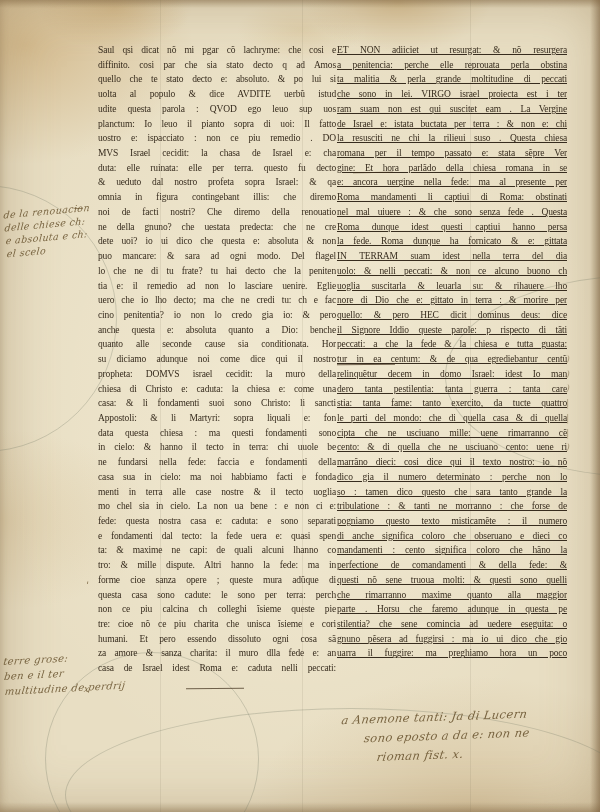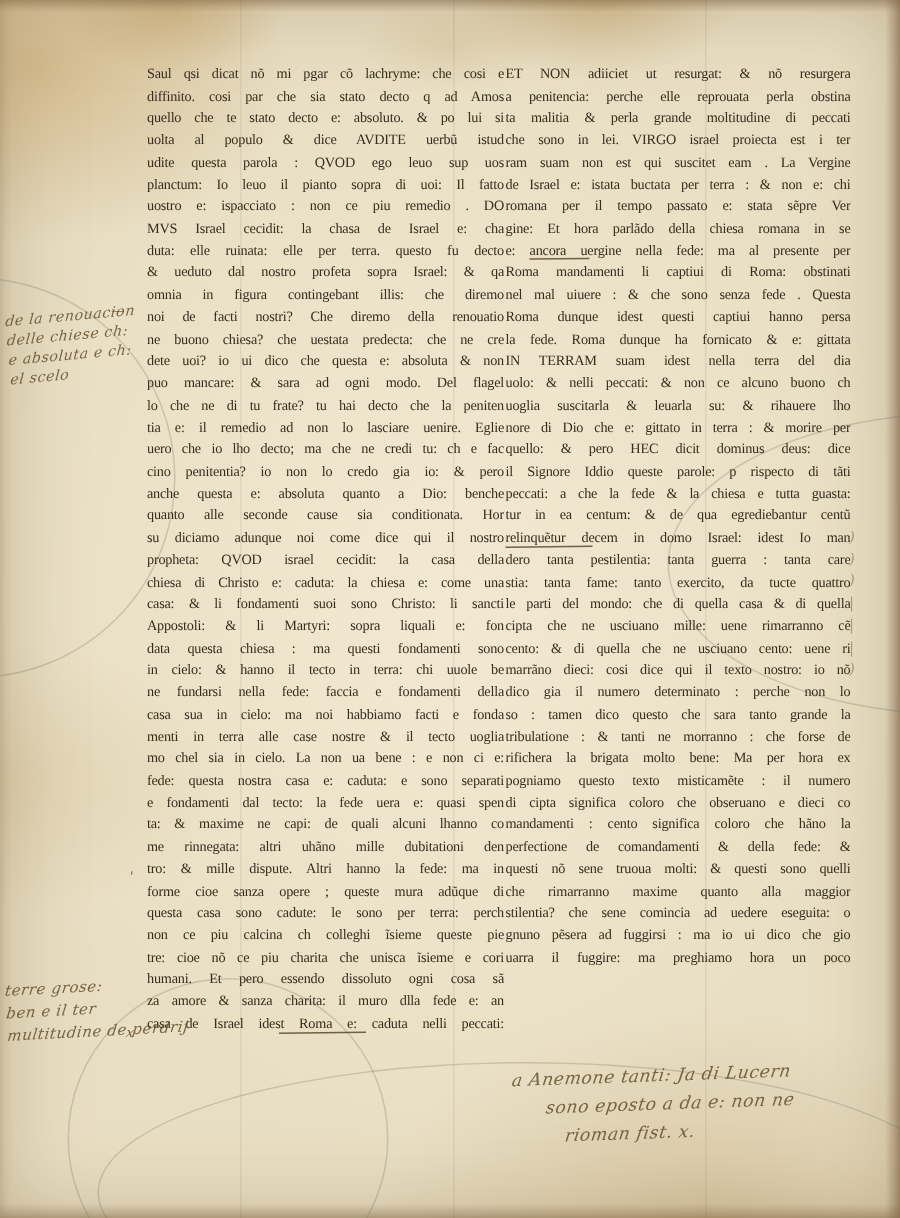--- a/index.html
+++ b/index.html
@@ -26,21 +26,21 @@
 
   
   .chain{position:absolute;top:0;width:1px;height:100%;background:rgba(118,108,86,.12);}
 
   
   .ring{position:absolute;border:1.3px solid rgba(108,114,96,.28);border-radius:50%;}
 
   
   .col{position:absolute;top:43px;color:#372c1e;}
   #col-left{left:98px;width:238px;}
-  #col-right{left:337px;width:230px;}
+  #col-right{left:337px;width:230px;text-decoration:underline;}
   .pline{
     height:14.72px;line-height:14.72px;font-size:9.5px;
     letter-spacing:-0.15px;word-spacing:-0.8px;
     text-align:justify;text-align-last:justify;
     overflow:hidden;white-space:nowrap;
   }
 
   
   .ink-underline{position:absolute;height:1.3px;background:rgba(62,46,26,.72);transform:rotate(-.6deg);}
 
@@ -85,61 +85,61 @@
       <div class="pline">quello che te stato decto e: absoluto. &amp; po lui si</div>
       <div class="pline">uolta al populo &amp; dice AVDITE uerbũ istud</div>
       <div class="pline">udite questa parola : QVOD ego leuo sup uos</div>
       <div class="pline">planctum: Io leuo il pianto sopra di uoi: Il fatto</div>
       <div class="pline">uostro e: ispacciato : non ce piu remedio . DO</div>
       <div class="pline">MVS Israel cecidit: la chasa de Israel e: cha</div>
       <div class="pline">duta: elle ruinata: elle per terra. questo fu decto</div>
       <div class="pline">&amp; ueduto dal nostro profeta sopra Israel: &amp; qa</div>
       <div class="pline">omnia in figura contingebant illis: che diremo</div>
       <div class="pline">noi de facti nostri? Che diremo della renouatio</div>
-      <div class="pline">ne buono chiesa? che uestata predecta: che ne cre</div>
+      <div class="pline">ne della gnuno? che uestata predecta: che ne cre</div>
       <div class="pline">dete uoi? io ui dico che questa e: absoluta &amp; non</div>
       <div class="pline">puo mancare: &amp; sara ad ogni modo. Del flagel</div>
       <div class="pline">lo che ne di tu frate? tu hai decto che la peniten</div>
       <div class="pline">tia e: il remedio ad non lo lasciare uenire. Eglie</div>
       <div class="pline">uero che io lho decto; ma che ne credi tu: ch e fac</div>
       <div class="pline">cino penitentia? io non lo credo gia io: &amp; pero</div>
       <div class="pline">anche questa e: absoluta quanto a Dio: benche</div>
       <div class="pline">quanto alle seconde cause sia conditionata. Hor</div>
       <div class="pline">su diciamo adunque noi come dice qui il nostro</div>
-      <div class="pline">propheta: QVOD israel cecidit: la casa della</div>
+      <div class="pline">propheta: DOMVS israel cecidit: la muro della</div>
       <div class="pline">chiesa di Christo e: caduta: la chiesa e: come una</div>
       <div class="pline">casa: &amp; li fondamenti suoi sono Christo: li sancti</div>
       <div class="pline">Appostoli: &amp; li Martyri: sopra liquali e: fon</div>
       <div class="pline">data questa chiesa : ma questi fondamenti sono</div>
       <div class="pline">in cielo: &amp; hanno il tecto in terra: chi uuole be</div>
       <div class="pline">ne fundarsi nella fede: faccia e fondamenti della</div>
       <div class="pline">casa sua in cielo: ma noi habbiamo facti e fonda</div>
       <div class="pline">menti in terra alle case nostre &amp; il tecto uoglia</div>
       <div class="pline">mo chel sia in cielo. La non ua bene : e non ci e:</div>
       <div class="pline">fede: questa nostra casa e: caduta: e sono separati</div>
       <div class="pline">e fondamenti dal tecto: la fede uera e: quasi spen</div>
       <div class="pline">ta: &amp; maxime ne capi: de quali alcuni lhanno co</div>
-      <div class="pline">me rinnegata: altri uhãno mille dubitationi den</div>
       <div class="pline">tro: &amp; mille dispute. Altri hanno la fede: ma in</div>
       <div class="pline">forme cioe sanza opere ; queste mura adũque di</div>
       <div class="pline">questa casa sono cadute: le sono per terra: perch</div>
       <div class="pline">non ce piu calcina ch colleghi ĩsieme queste pie</div>
       <div class="pline">tre: cioe nõ ce piu charita che unisca ĩsieme e cori</div>
       <div class="pline">humani. Et pero essendo dissoluto ogni cosa sã</div>
       <div class="pline">za amore &amp; sanza charita: il muro dlla fede e: an</div>
       <div class="pline">casa de Israel idest Roma e: caduta nelli peccati:</div>
     </div>
 
   <div class="col" id="col-right">
       <div class="pline">ET NON adiiciet ut resurgat: &amp; nõ resurgera</div>
       <div class="pline">a penitencia: perche elle reprouata perla obstina</div>
       <div class="pline">ta malitia &amp; perla grande moltitudine di peccati</div>
       <div class="pline">che sono in lei. VIRGO israel proiecta est i ter</div>
       <div class="pline">ram suam non est qui suscitet eam . La Vergine</div>
       <div class="pline">de Israel e: istata buctata per terra : &amp; non e: chi</div>
+      <div class="pline">la resusciti ne chi la rilieui suso . Questa chiesa</div>
       <div class="pline">romana per il tempo passato e: stata sẽpre Ver</div>
       <div class="pline">gine: Et hora parlãdo della chiesa romana in se</div>
       <div class="pline">e: ancora uergine nella fede: ma al presente per</div>
       <div class="pline">Roma mandamenti li captiui di Roma: obstinati</div>
       <div class="pline">nel mal uiuere : &amp; che sono senza fede . Questa</div>
       <div class="pline">Roma dunque idest questi captiui hanno persa</div>
       <div class="pline">la fede. Roma dunque ha fornicato &amp; e: gittata</div>
       <div class="pline">IN TERRAM suam idest nella terra del dia</div>
       <div class="pline">uolo: &amp; nelli peccati: &amp; non ce alcuno buono ch</div>
       <div class="pline">uoglia suscitarla &amp; leuarla su: &amp; rihauere lho</div>
@@ -151,27 +151,27 @@
       <div class="pline">relinquẽtur decem in domo Israel: idest Io man</div>
       <div class="pline">dero tanta pestilentia: tanta guerra : tanta care</div>
       <div class="pline">stia: tanta fame: tanto exercito, da tucte quattro</div>
       <div class="pline">le parti del mondo: che di quella casa &amp; di quella</div>
       <div class="pline">cipta che ne usciuano mille: uene rimarranno cẽ</div>
       <div class="pline">cento: &amp; di quella che ne usciuano cento: uene ri</div>
       <div class="pline">marrãno dieci: cosi dice qui il texto nostro: io nõ</div>
       <div class="pline">dico gia il numero determinato : perche non lo</div>
       <div class="pline">so : tamen dico questo che sara tanto grande la</div>
       <div class="pline">tribulatione : &amp; tanti ne morranno : che forse de</div>
-      <div class="pline">rifichera la brigata molto bene: Ma per hora ex</div>
       <div class="pline">pogniamo questo texto misticamẽte : il numero</div>
-      <div class="pline">di cipta significa coloro che obseruano e dieci co</div>
+      <div class="pline">di anche significa coloro che obseruano e dieci co</div>
       <div class="pline">mandamenti : cento significa coloro che hãno la</div>
       <div class="pline">perfectione de comandamenti &amp; della fede: &amp;</div>
       <div class="pline">questi nõ sene truoua molti: &amp; questi sono quelli</div>
       <div class="pline">che rimarranno maxime quanto alla maggior</div>
+      <div class="pline">parte . Horsu che faremo adunque in questa pe</div>
       <div class="pline">stilentia? che sene comincia ad uedere eseguita: o</div>
       <div class="pline">gnuno pẽsera ad fuggirsi : ma io ui dico che gio</div>
       <div class="pline">uarra il fuggire: ma preghiamo hora un poco</div>
     </div>
 
   <div class="ink-underline" style="left:353px;top:172px;width:40px;"></div>
   <div class="ink-underline" style="left:337px;top:364px;width:58px;"></div>
   <div class="ink-underline" style="left:186px;top:688px;width:58px;"></div>
 
   <div class="hand" id="note-upper-left">

